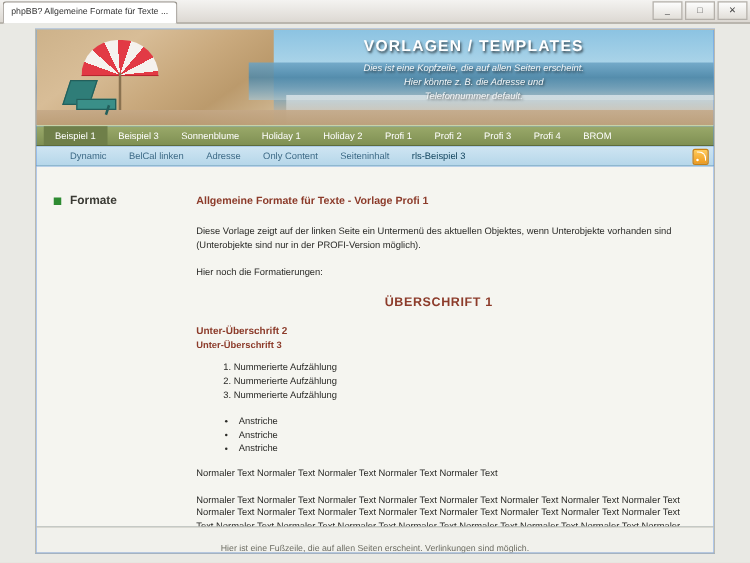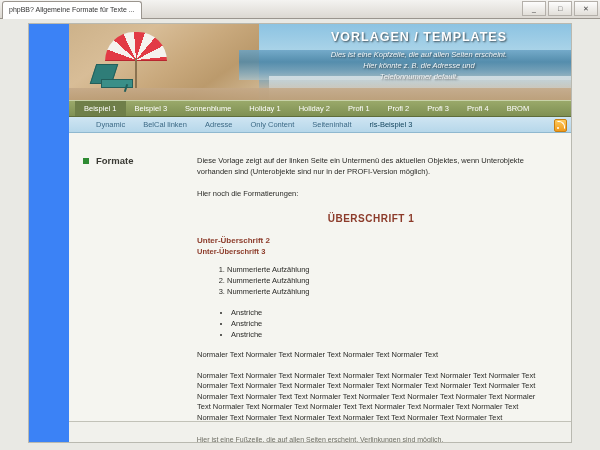--- a/index.html
+++ b/index.html
@@ -70,21 +70,20 @@
   .site {
     position: absolute;
     left: 28px;
     top: 4px;
     width: 544px;
     height: 420px;
     background: #3b82f6;
     border: 1px solid #b9b9b0;
     box-sizing: border-box;
     overflow: hidden;
-    padding-left: 40px;
   }
 
   
   .banner {
     position: relative;
     height: 76px;
     background:
       linear-gradient(to bottom, #8cc3e2 0%, #a9d3e8 34%, #7fb4cf 46%, #5f93b0 60%, #8aa7b2 72%, #b8b1a0 85%, #cdbfa6 100%);
     overflow: hidden;
   }
@@ -440,20 +439,21 @@
     <div class="content-wrap">
 
       <div class="sidebar">
         <div class="side-item">
           <span class="side-bullet"></span>
           <span class="side-label">Formate</span>
         </div>
       </div>
 
       <div class="main">
+        <h1>Allgemeine Formate für Texte - Vorlage Profi 1</h1>
         <p>Diese Vorlage zeigt auf der linken Seite ein Untermenü des aktuellen Objektes, wenn Unterobjekte vorhanden sind (Unterobjekte sind nur in der PROFI-Version möglich).</p>
         <p>Hier noch die Formatierungen:</p>
 
         <div class="ueberschrift1">ÜBERSCHRIFT 1</div>
         <div class="ueberschrift2">Unter-Überschrift 2</div>
         <div class="ueberschrift3">Unter-Überschrift 3</div>
 
         <ol class="numlist">
           <li>Nummerierte Aufzählung</li>
           <li>Nummerierte Aufzählung</li>

